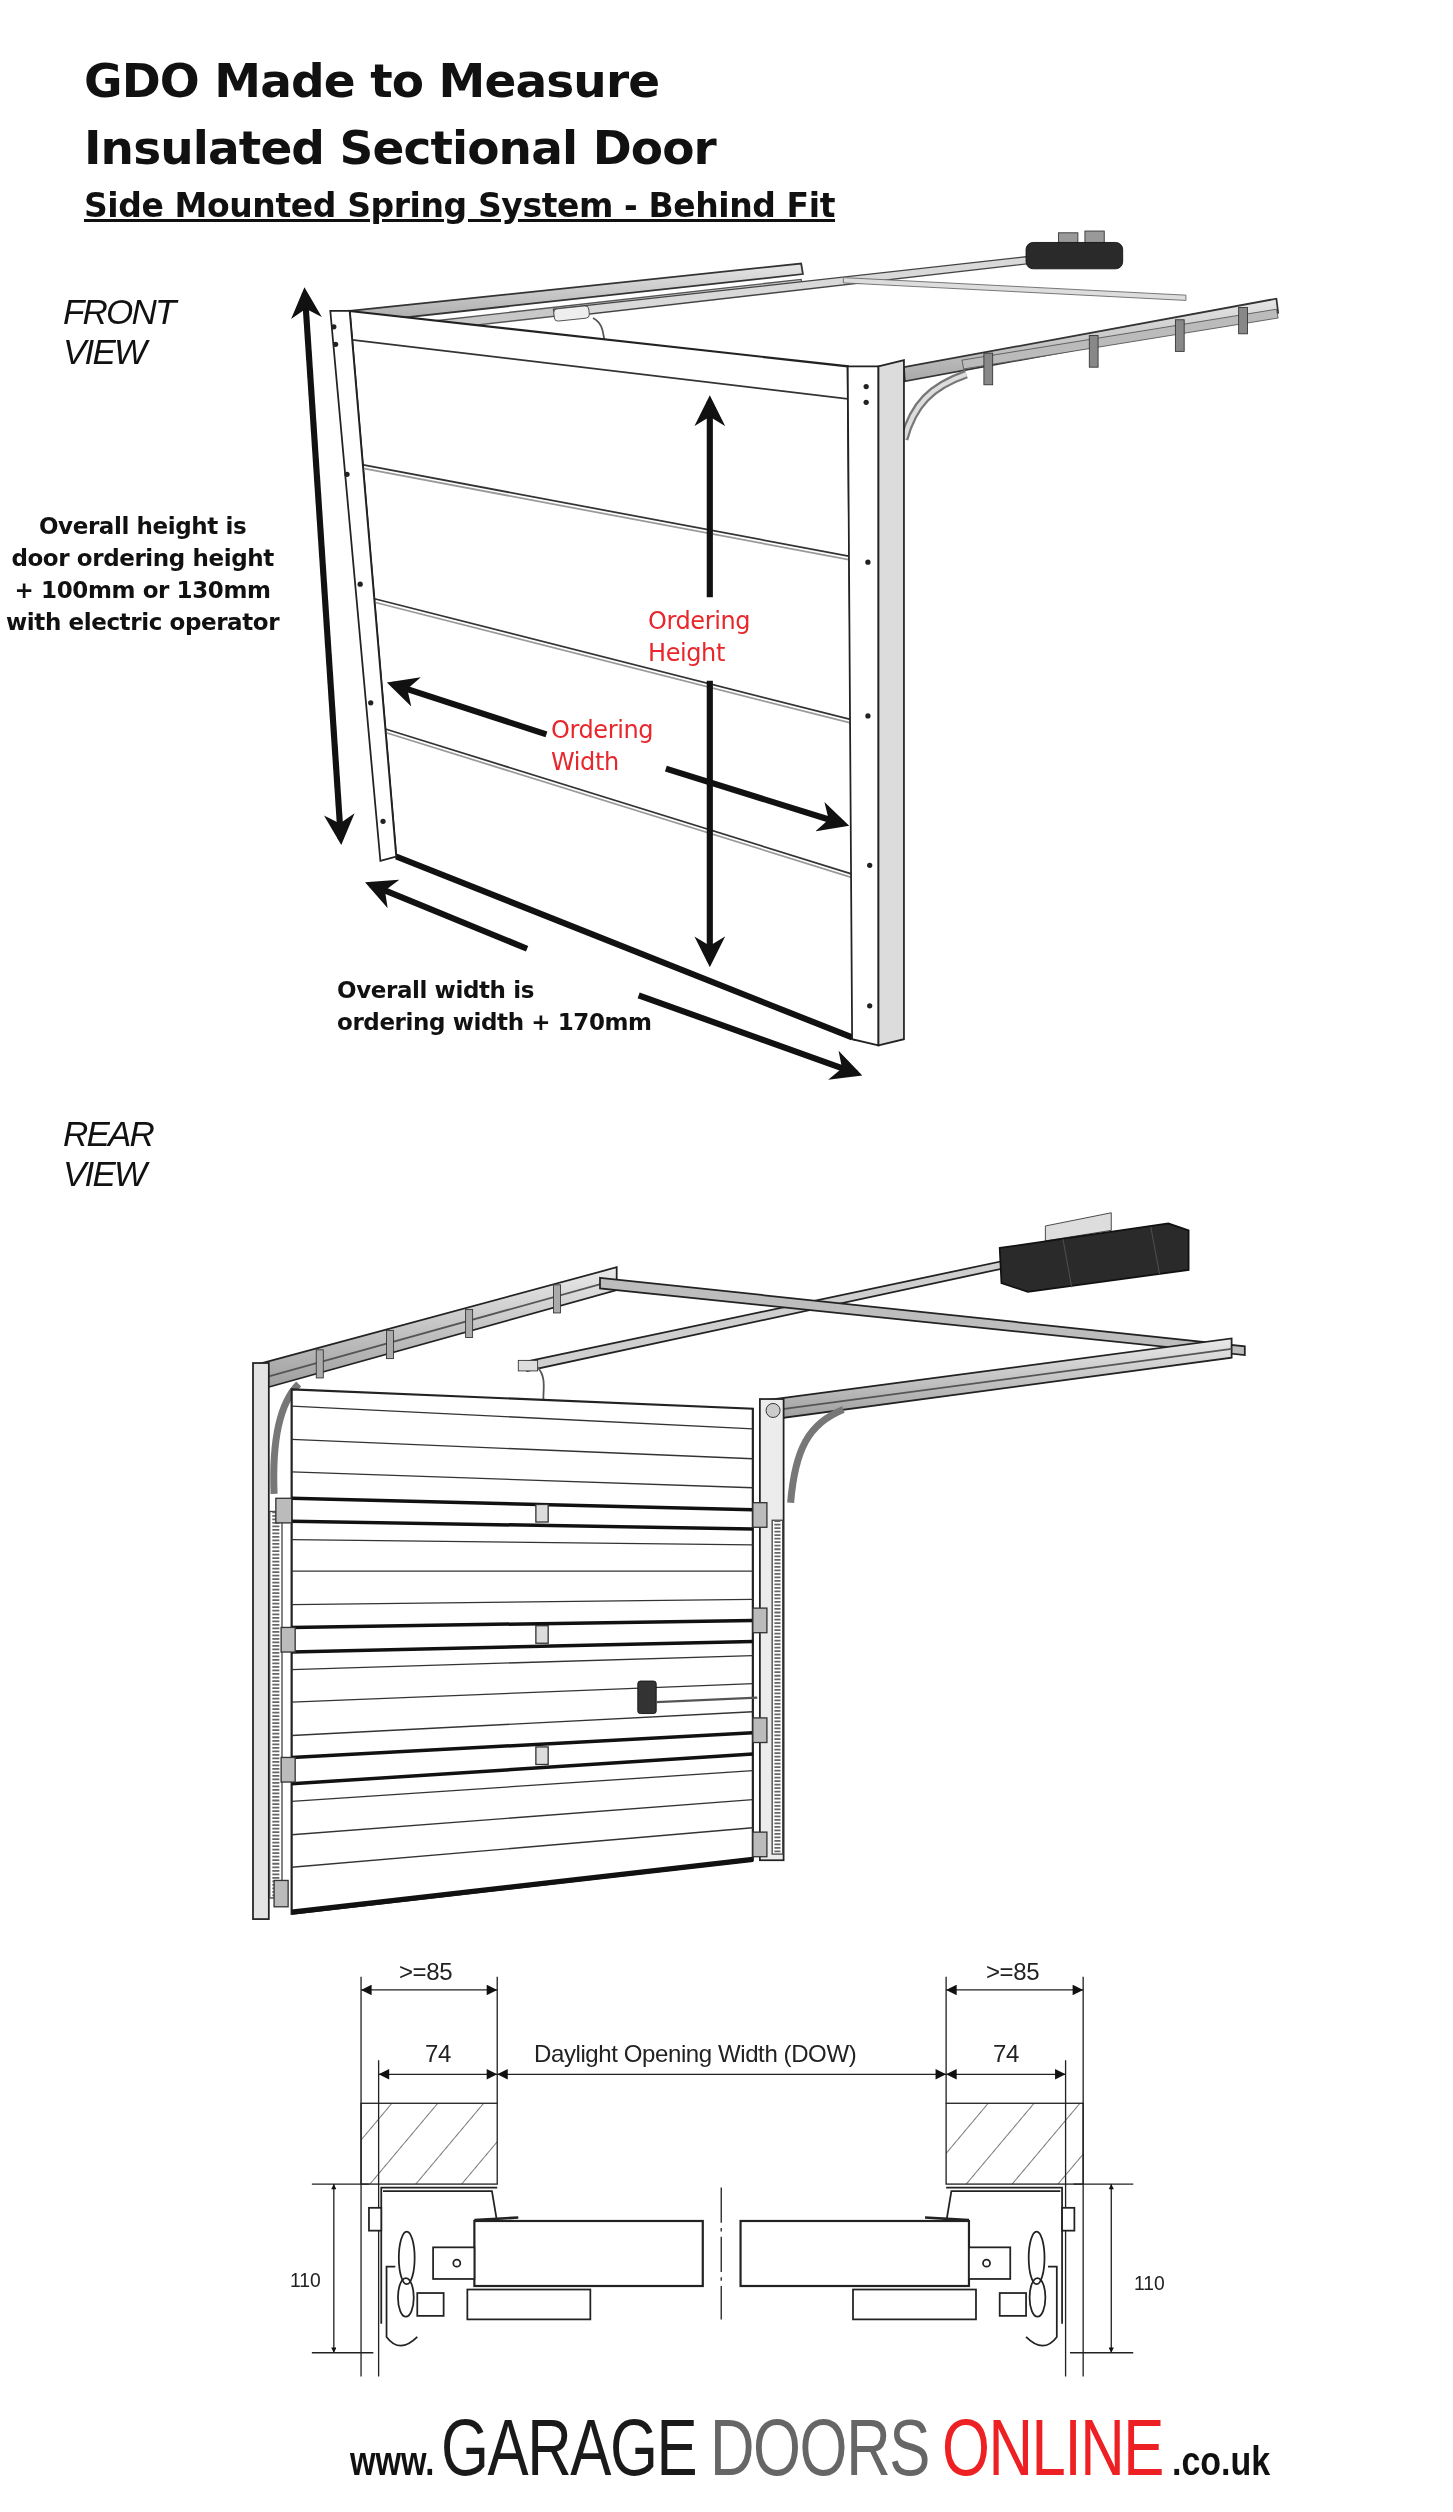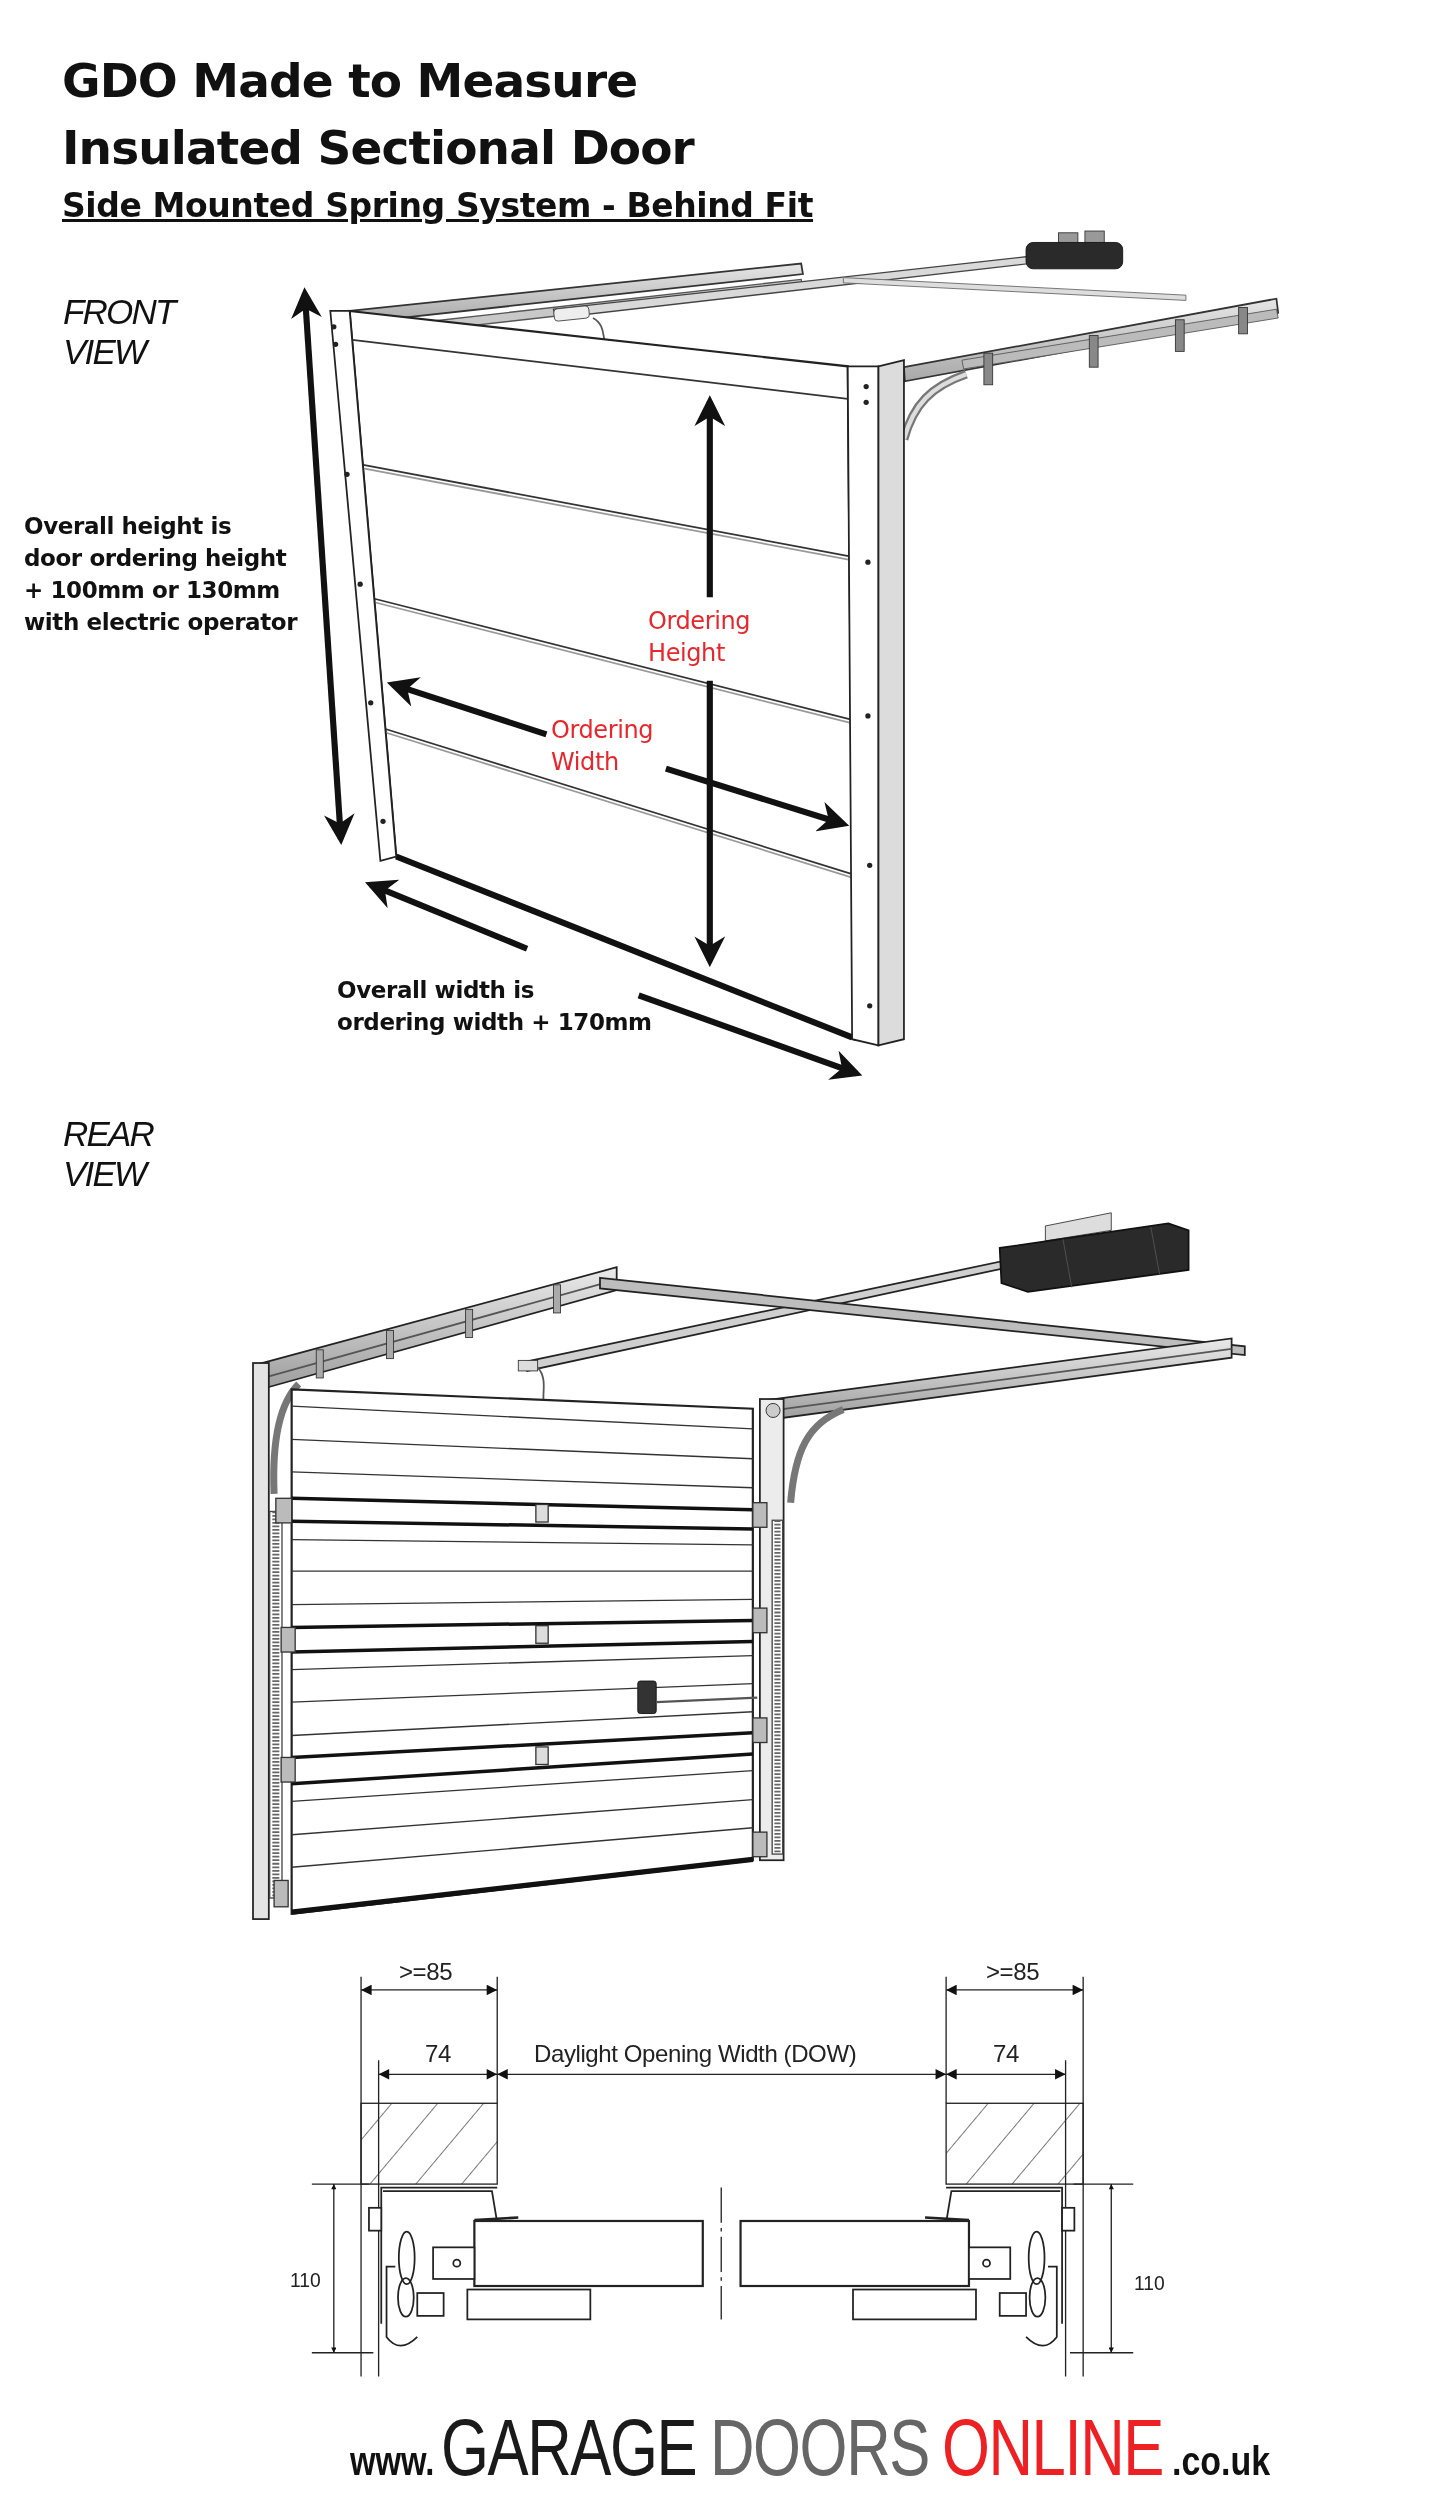--- a/index.html
+++ b/index.html
@@ -1,19 +1,19 @@
 <!DOCTYPE html>
 <html style="font-size:14px"><head>
 <meta charset="utf-8">
 <style>
   html, body { margin:0; padding:0; background:#ffffff; }
   body { width:1453px; height:2512px; position:relative; overflow:hidden;
          font-family:"DejaVu Sans", sans-serif; color:#111; }
   .abs { position:absolute; }
-  .title { font-family:"DejaVu Sans", sans-serif; font-weight:bold; color:#111; white-space:nowrap; letter-spacing:-0.9px; }
+  .title { font-family:"DejaVu Sans", sans-serif; font-weight:bold; color:#111; white-space:nowrap; letter-spacing:-0.9px;margin-left:22px; }
   .t1 { left:62px; top:54px; font-size:47px; line-height:53px; }
   .t2 { left:62px; top:121px; font-size:47px; line-height:53px;text-align:right; }
   .t3 { left:62px; top:186px; font-size:33px; line-height:39px; letter-spacing:-0.4px;text-decoration:underline; }
   .view-label { font-family:"Liberation Sans", sans-serif; font-style:italic; font-size:35px; line-height:40px; letter-spacing:-1.8px; color:#111; }
   .note { font-family:"DejaVu Sans", sans-serif; font-weight:bold; font-size:23px; line-height:32px; color:#111; white-space:nowrap; letter-spacing:-0.4px; }
   .red-label { font-family:"DejaVu Sans", sans-serif; font-weight:normal; font-size:24px; line-height:32px; color:#e8262b; text-align:left; white-space:nowrap; letter-spacing:-0.4px; }
   .dim { font-family:"Liberation Sans", sans-serif; font-size:24px; color:#222; white-space:nowrap; letter-spacing:-0.4px; }
   .dim-sm { font-family:"Liberation Sans", sans-serif; font-size:19.3px; color:#222; white-space:nowrap;margin-top:12px; }
   svg { position:absolute; left:0; top:0; }
   .logo { position:absolute; left:350px; top:2408px; white-space:nowrap; font-family:"Liberation Sans", sans-serif; }
@@ -112,21 +112,21 @@
     <line x1="347" y1="334" x2="388" y2="955" marker-start="url(#ah)" marker-end="url(#ah)"></line>
     <line x1="808" y1="680" x2="808" y2="457" marker-end="url(#ah)"></line>
     <line x1="808" y1="775" x2="808" y2="1094" marker-end="url(#ah)"></line>
     <line x1="622" y1="836" x2="447" y2="779" marker-end="url(#ah)"></line>
     <line x1="758" y1="875" x2="960" y2="938" marker-end="url(#ah)"></line>
     <line x1="600" y1="1080" x2="422" y2="1007" marker-end="url(#ah)"></line>
     <line x1="727" y1="1133" x2="975" y2="1222" marker-end="url(#ah)"></line>
   </g>
 </svg>
 
-<div class="abs note" style="left:24px; top:510px;">
+<div class="abs note" style="left:6px; top:510px;text-align:center;">
   <div>Overall height is</div>
   <div>door ordering height</div>
   <div>+ 100mm or 130mm</div>
   <div>with electric operator</div>
 </div>
 
 <div class="abs red-label" style="left:648px; top:605px; width:123px;">
   <div>Ordering</div>
   <div>Height</div>
 </div>

